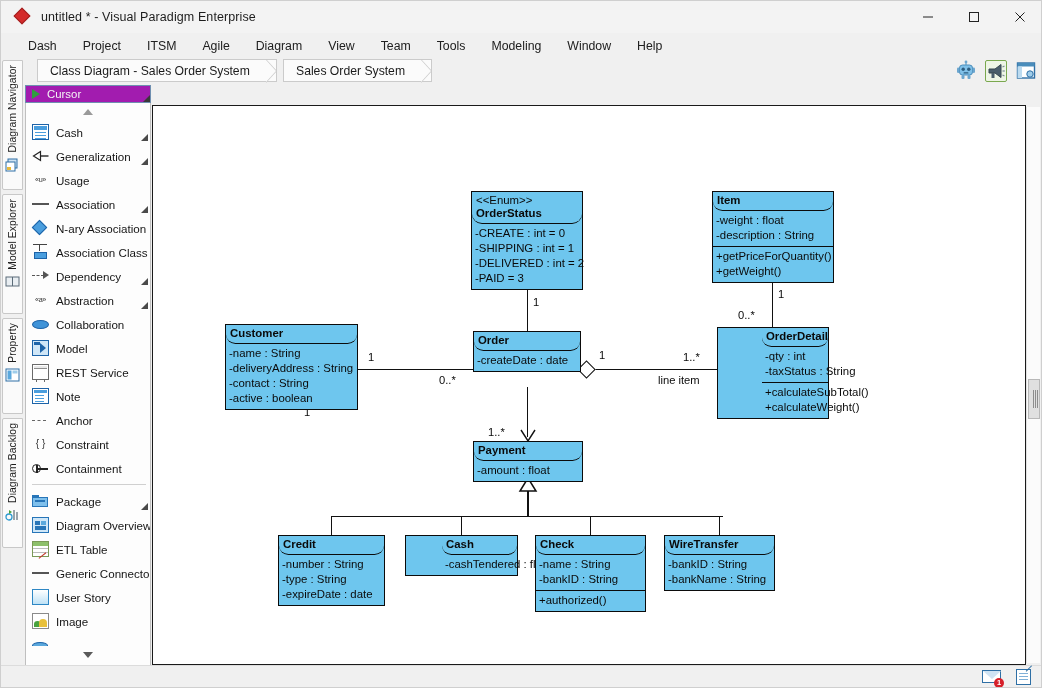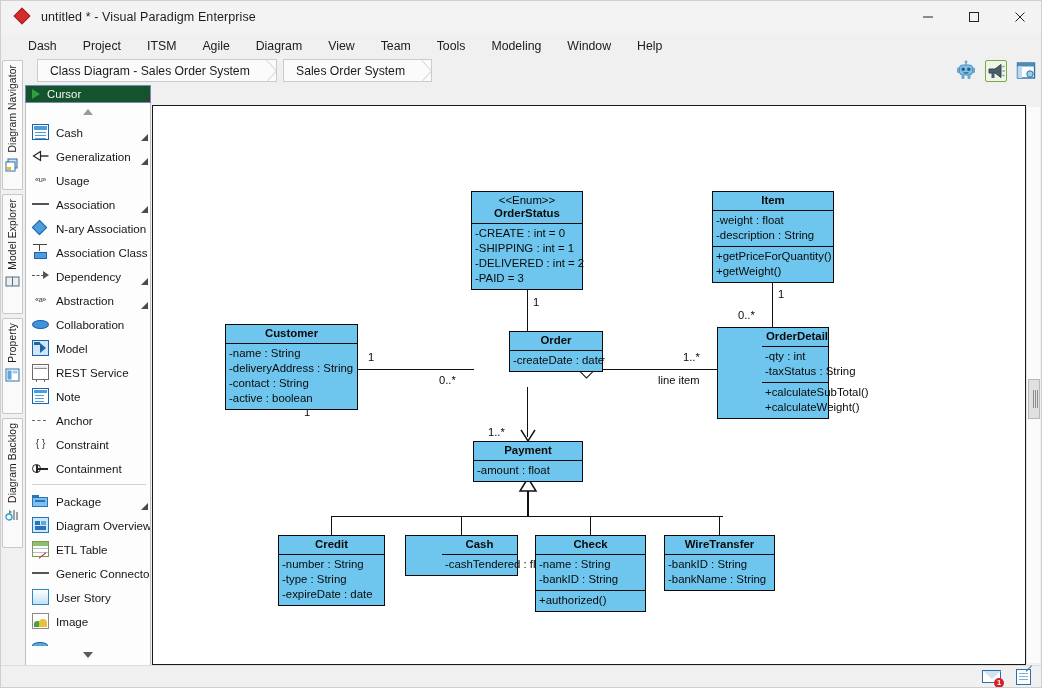--- a/index.html
+++ b/index.html
@@ -97,21 +97,21 @@
   .tbi.framed { border: 1px solid #7aa84f; background: #eef5e6; border-radius: 2px; }
 
   
   #palette {
     position: absolute; left: 24px; top: 84px; width: 126px; height: 585px;
     background: #fdfdfd; border: 1px solid #bfbfbf; border-top: none;
     overflow: hidden;
   }
   #cursor-row {
     position: absolute; left: 24px; top: 84px; width: 126px; height: 18px;
-    background: #14532d; border: 1px solid #6f8fb0;
+    background: #a21caf; border: 1px solid #6f8fb0;
     display: flex; align-items: center; padding-left: 6px;
     color: #f4f4f4; font-size: 11.4px;
   }
   #cursor-row .cur-tri {
     width: 0; height: 0; border-left: 8px solid #2f9e3f;
     border-top: 5px solid transparent; border-bottom: 5px solid transparent;
     margin-right: 7px;
   }
   #cursor-row .corner {
     position: absolute; right: 0; bottom: 0; width: 0; height: 0;
@@ -245,22 +245,22 @@
   #vscroll-thumb i { position:absolute; left:4px; top:10px; width:1px; height:18px; background:#8d8d8d;
                      box-shadow: 2px 0 0 #8d8d8d, 4px 0 0 #8d8d8d; }
 
   
   .umlbox {
     position: absolute;
     background: #6ec6ee; border: 1.3px solid #0b0b0b;
     font-size: 11.4px; color: #0a0a0a;
   }
   .uml-hdr {
-    text-align: center; font-weight: bold; padding: 2px 4px 3px;
-    border-bottom: 1.3px solid #0b0b0b; line-height: 13px;
+    font-weight: bold; padding: 2px 4px 3px;
+    border-bottom: 1.3px solid #0b0b0b; line-height: 13px; border-radius: 10px;
   }
   .uml-stereo { display: block; font-weight: normal; }
   .uml-comp {
     padding: 2px 2px 3px 3px; border-bottom: 1.3px solid #0b0b0b;
   }
   .uml-comp:last-child { border-bottom: none; }
   .uml-comp div { line-height: 15px; white-space: nowrap; }
 
   
   .ln { position: absolute; background: #111; }
@@ -690,21 +690,21 @@
           <span>Customer</span>
         </div>
         <div class="uml-comp">
           <div>-name : String</div>
           <div>-deliveryAddress : String</div>
           <div>-contact : String</div>
           <div>-active : boolean</div>
         </div>
       </div>
 
-      <div class="umlbox" style="left:320px;top:225px;width:94px;margin-left:36px;">
+      <div class="umlbox" style="left:320px;top:225px;width:108px;">
         <div class="uml-hdr">
           <span>Order</span>
         </div>
         <div class="uml-comp">
           <div>-createDate : date</div>
         </div>
       </div>
 
       <div class="umlbox" style="left:564px;top:221px;width:112px;padding-left:44px;">
         <div class="uml-hdr">

